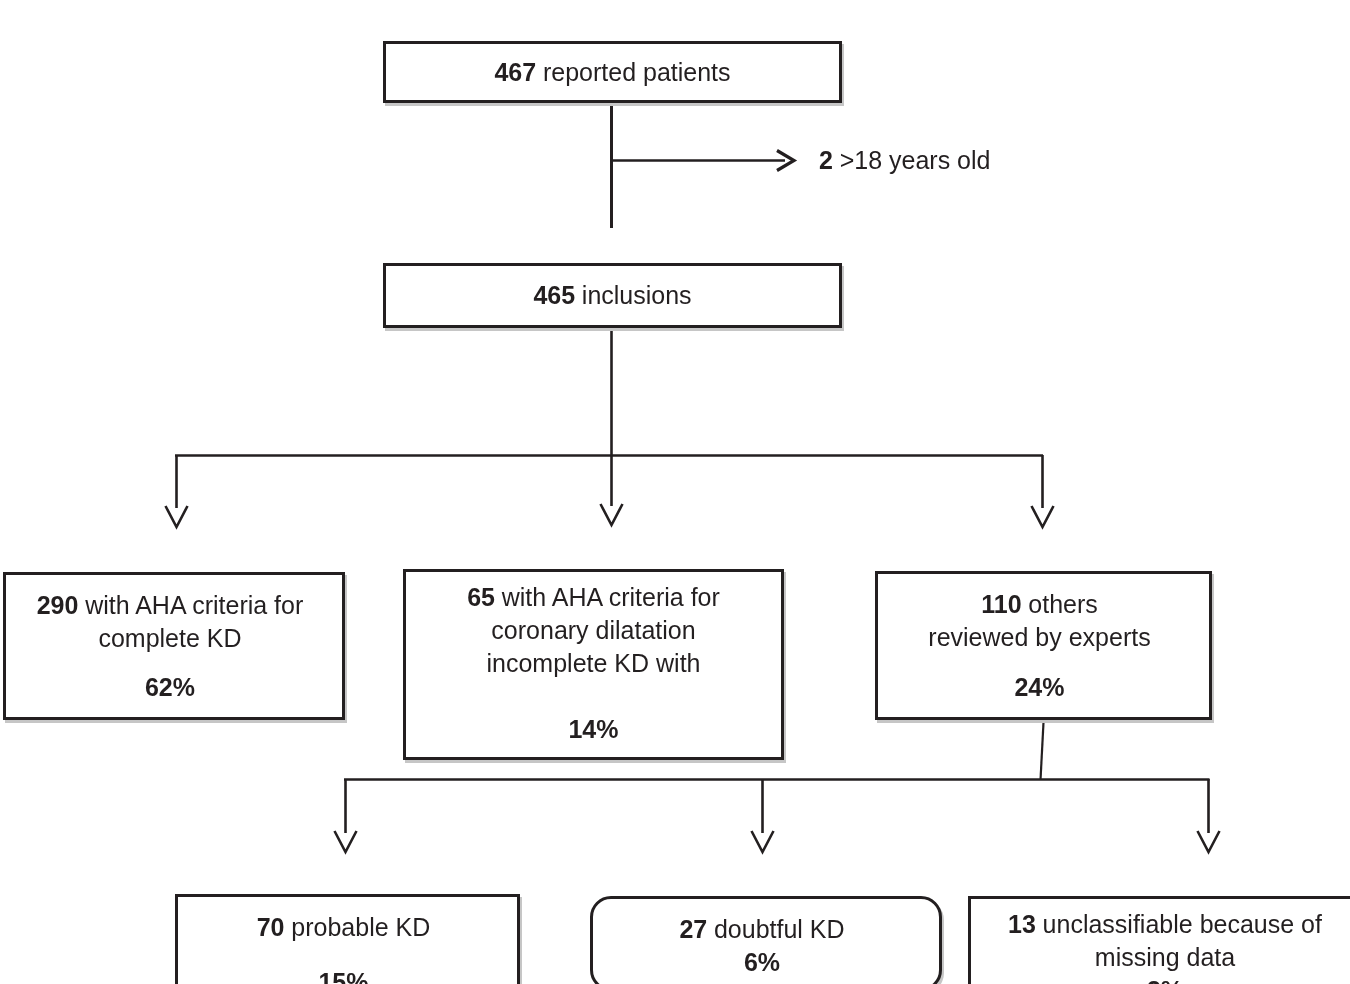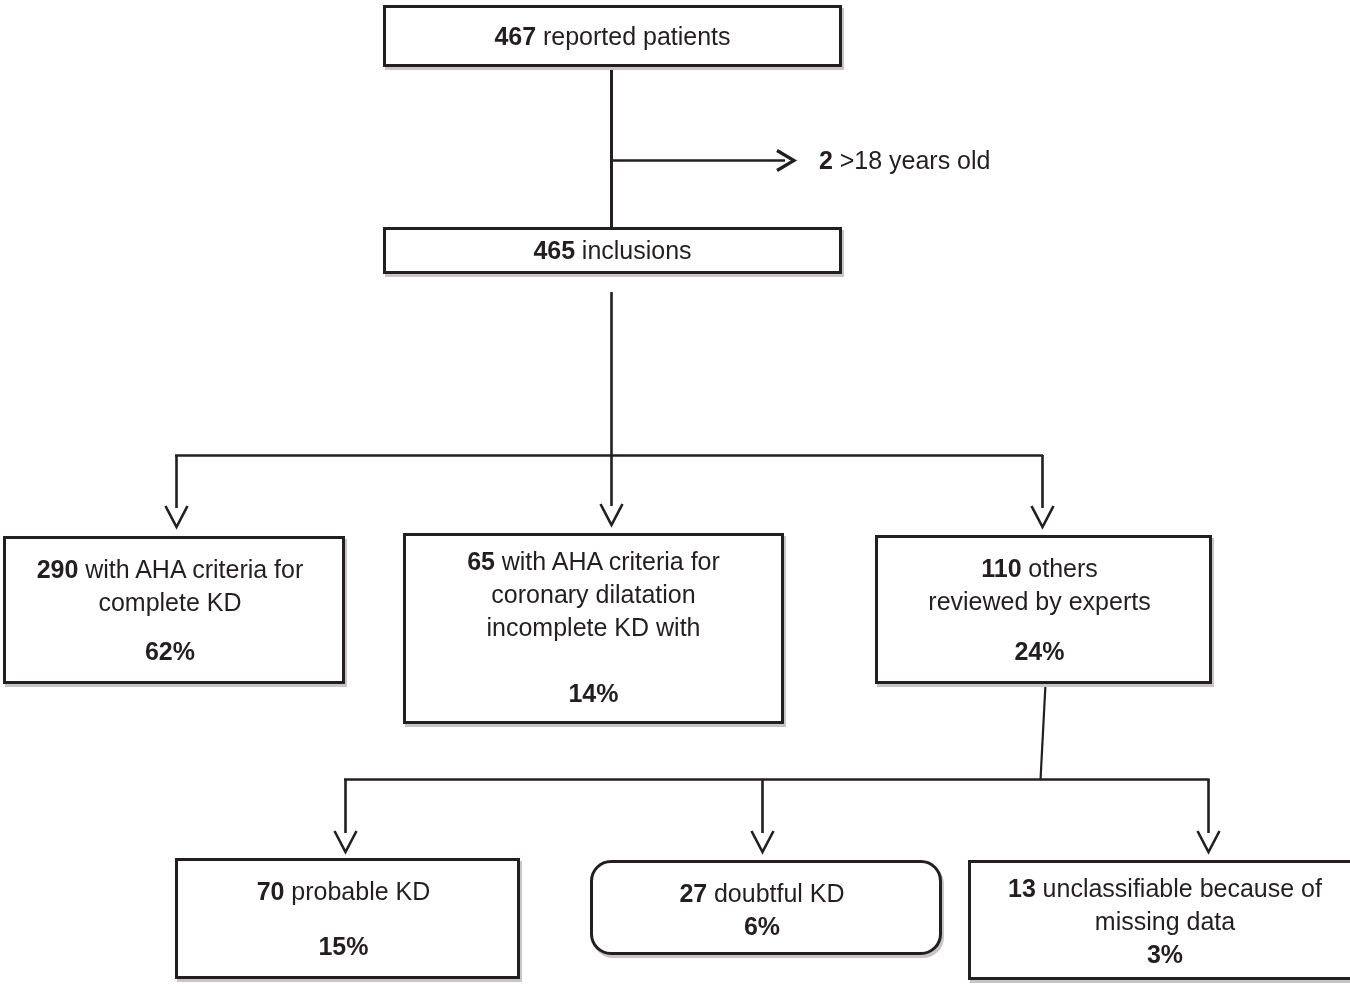--- a/index.html
+++ b/index.html
@@ -26,20 +26,21 @@
     position: absolute;
     box-sizing: border-box;
     border: 3px solid #231f20;
     background: #ffffff;
     box-shadow: 2px 3px 0 #c6c6c6;
     font-size: 25px;
     line-height: 1.32;
     text-align: center;
     display: flex;
     flex-direction: column;
+    margin-top: 36px;
   }
   .box.center-v {
     justify-content: center;
     align-items: center;
     flex-direction: row;
   }
   .box.spread {
     justify-content: space-between;
     padding: 14px 16px 13px 8px;
   }
@@ -109,21 +110,21 @@
       <path d="M1197.5 831 L1208.5 852 L1219.5 831" fill="none" stroke="#231f20" stroke-width="2.6"></path>
     </g>
   </svg>
 
   <div class="box center-v" style="left:383px; top:5px; width:459px; height:62px;">
     <div class="line"><b class="num">467</b><span>reported patients</span></div>
   </div>
 
   <div class="branch-label"><b class="num">2</b><span>&gt;18 years old</span></div>
 
-  <div class="box center-v" style="left:383px; top:227px; width:459px; height:47px;">
+  <div class="box center-v" style="left:383px; top:227px; width:459px; height:65px;">
     <div class="line"><b class="num">465</b><span>inclusions</span></div>
   </div>
 
   <div class="box spread" style="left:3px; top:536px; width:342px; height:148px;">
     <div>
       <div class="line"><b class="num">290</b><span>with AHA criteria for</span></div>
       <div class="line">complete KD</div>
     </div>
     <div class="pct">62%</div>
   </div>

